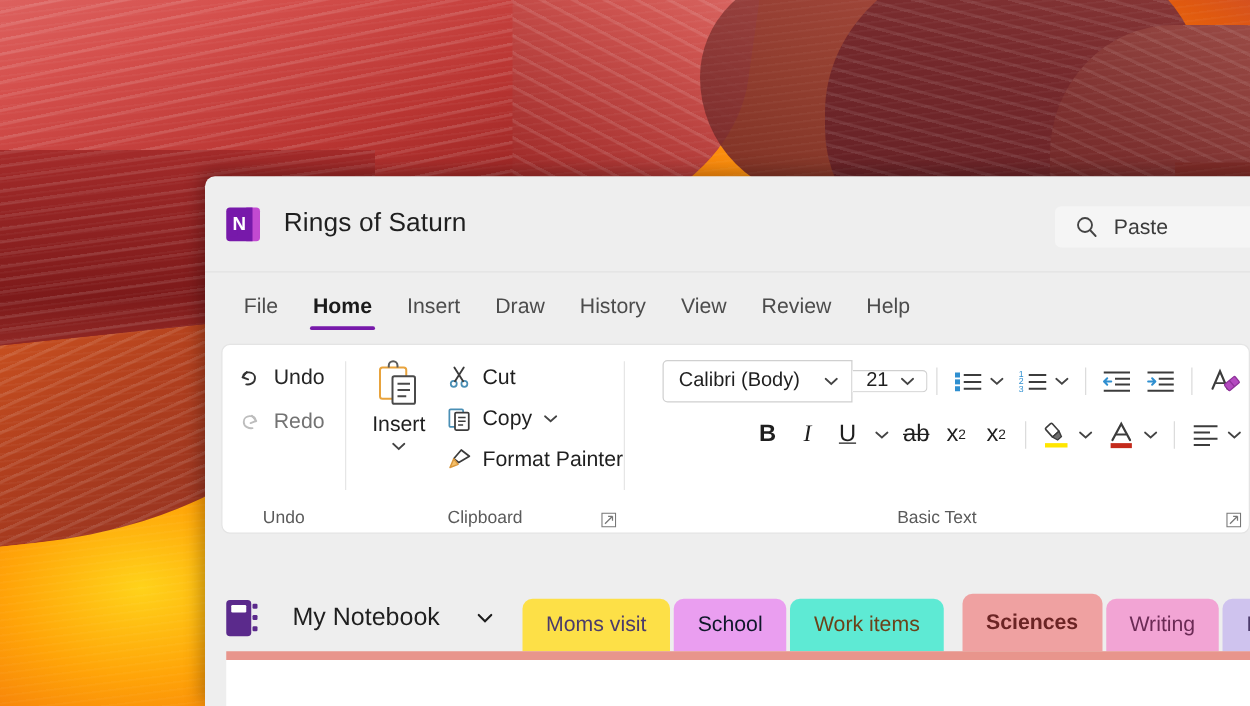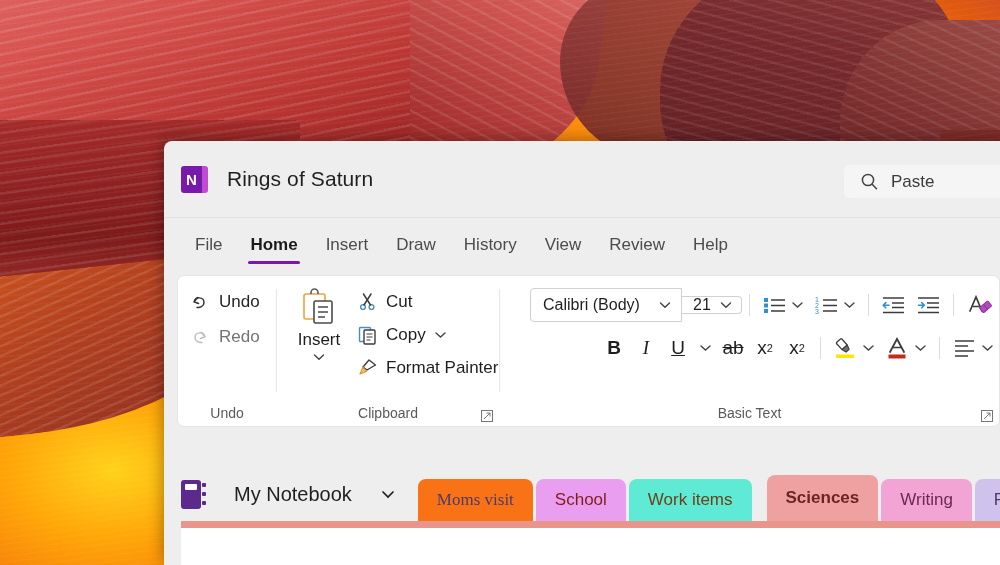--- a/index.html
+++ b/index.html
@@ -569,22 +569,22 @@
         <div class="dot" style="top:12px;"></div>
         <div class="dot" style="top:21px;"></div>
       </div>
       <span class="nb-name">My Notebook</span>
       <svg width="16" height="11" viewBox="0 0 16 11">
         <path d="M3 3 L8 8 L13 3" fill="none" stroke="#1f1f1f" stroke-width="1.7" stroke-linecap="round"></path>
       </svg>
     </div>
 
     <div class="sections">
-      <div class="sec-tab" style="background:#f97316;color:#4b3b6b;font-family:Liberation Serif, serif;">Moms visit</div>
-      <div class="sec-tab" style="background:#ea9ef0;color:#7f1d1d;">School</div>
+      <div class="sec-tab" style="background:#fde047;color:#4b3b6b;">Moms visit</div>
+      <div class="sec-tab" style="background:#ea9ef0;color:#0f172a;">School</div>
       <div class="sec-tab" style="background:#5eead4;color:#6b4219;">Work items</div>
       <div class="sec-tab active" style="background:#efa1a1;color:#6b2424;">Sciences</div>
       <div class="sec-tab" style="background:#f2a4d4;color:#6b2a55;">Writing</div>
       <div class="sec-tab" style="background:#cfc3ee;color:#4b3b6b;">Rec</div>
     </div>
   </div>
 
   <div class="win-left-gutter"></div>
   <div class="accent-bar"></div>
   <div class="page-canvas"></div>

